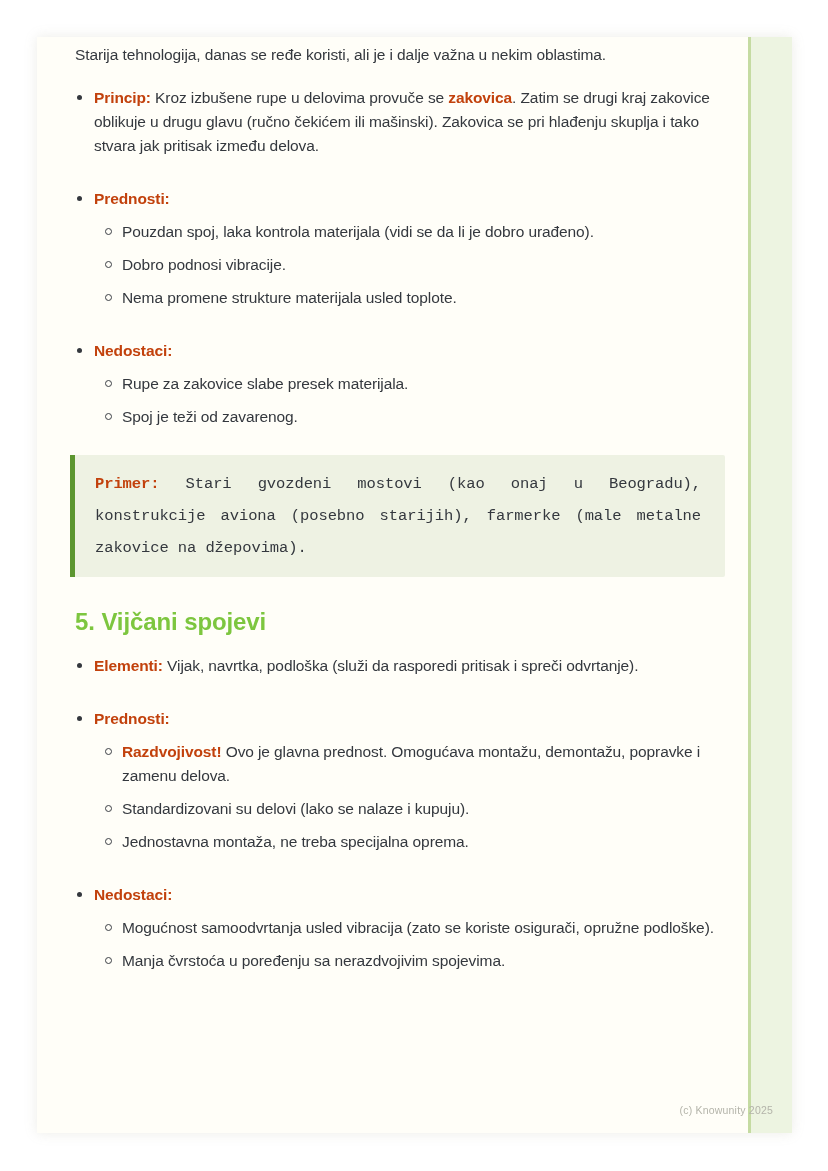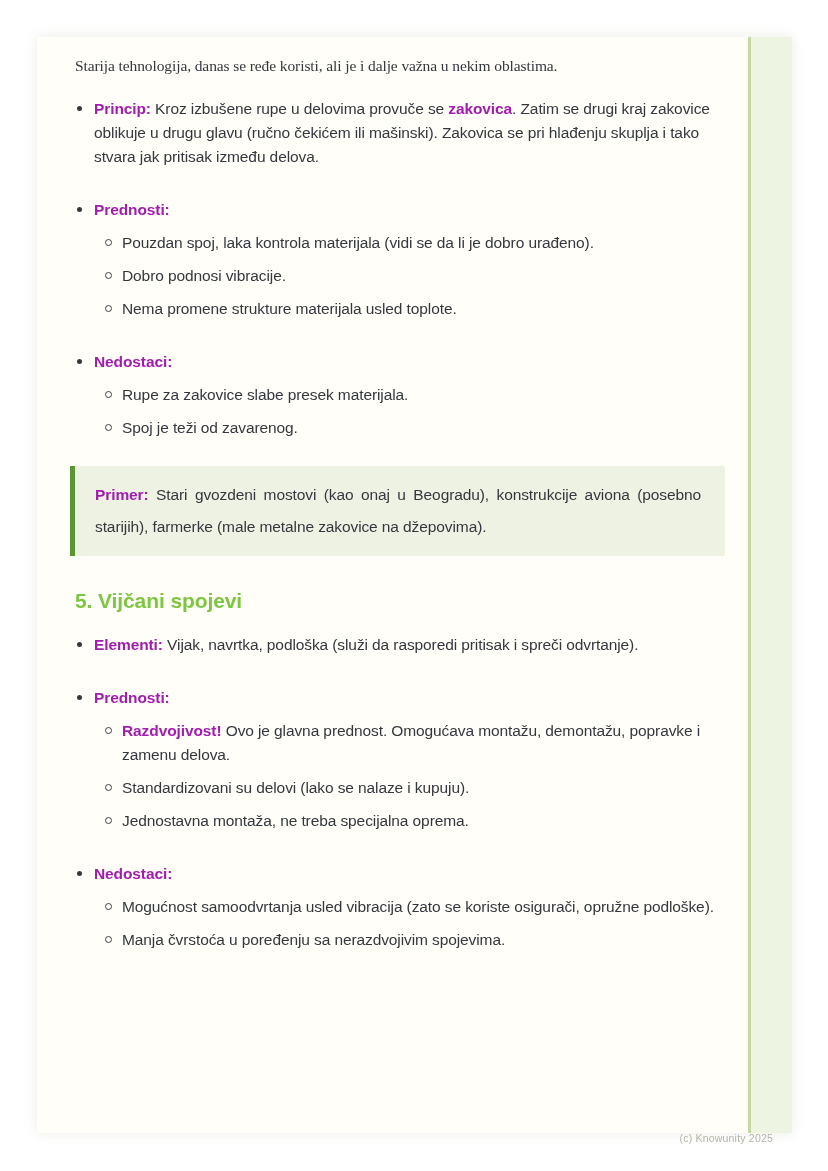--- a/index.html
+++ b/index.html
@@ -39,23 +39,23 @@
     position: absolute;
     left: 38px;
     top: 0;
     width: 650px;
     color: #34383e;
     font-size: 15.5px;
     line-height: 24px;
     letter-spacing: -0.1px;
   }
   .body-p { margin: 0; }
-  .intro { margin-top: 17px; font-family: Liberation Serif, serif; }
+  .intro { margin-top: 6px; }
   .p2 { margin-top: 20px; }
-  b, .bold { font-weight: 700; color: #a21caf; }
+  b, .bold { font-weight: 700; color: #c2410c; }
   .lst { margin-top: 19px; }
   .lst > .li:first-child { margin-top: 0; }
   .li {
     position: relative;
     padding-left: 19px;
     margin-top: 29px;
   }
   .marker {
     position: absolute;
     display: inline-block;
@@ -79,36 +79,37 @@
   }
   .sublst { margin-top: 4px; margin-left: 9px; }
   .sublst .li { margin-top: 9px; }
   .callout {
     margin-top: 26px;
     margin-left: -5px;
     background: #eef2e3;
     border-left: 5px solid #5c9630;
     border-radius: 0 2px 2px 0;
     padding: 13px 24px 13px 20px;
+    font-family: Liberation Mono, monospace;
   }
   .callout-text {
     margin: 0;
     text-align: justify;
     line-height: 32px;
   }
   .heading {
     margin: 32px 0 0 0;
-    font-size: 21px;
+    font-size: 24px;
     line-height: 26px;
     font-weight: 700;
     color: #7dc63f;
   }
   .footer {
     position: absolute;
-    top: 1094px;
+    top: 1066px;
     right: 19px;
     font-size: 10.5px;
     line-height: 14px;
     color: #b4b4aa;
     z-index: 2;
     letter-spacing: 0.2px;
   }
 </style>
 </head>
 <body>

